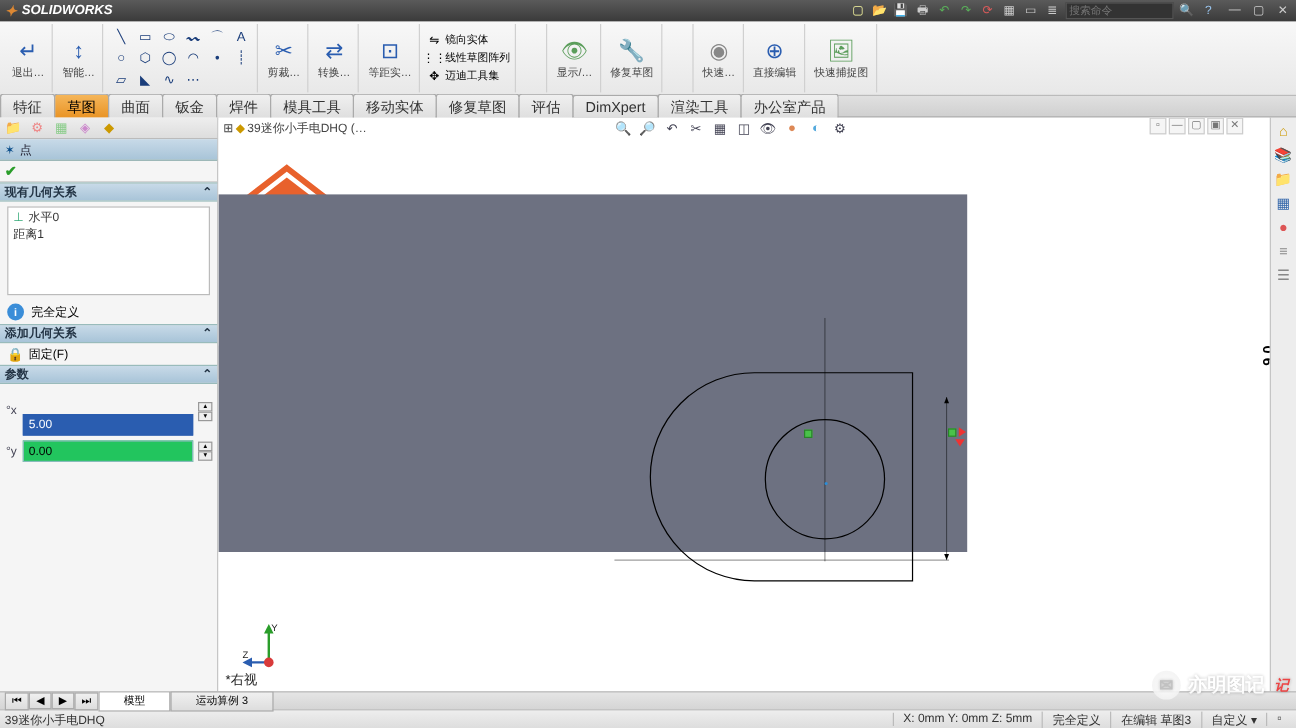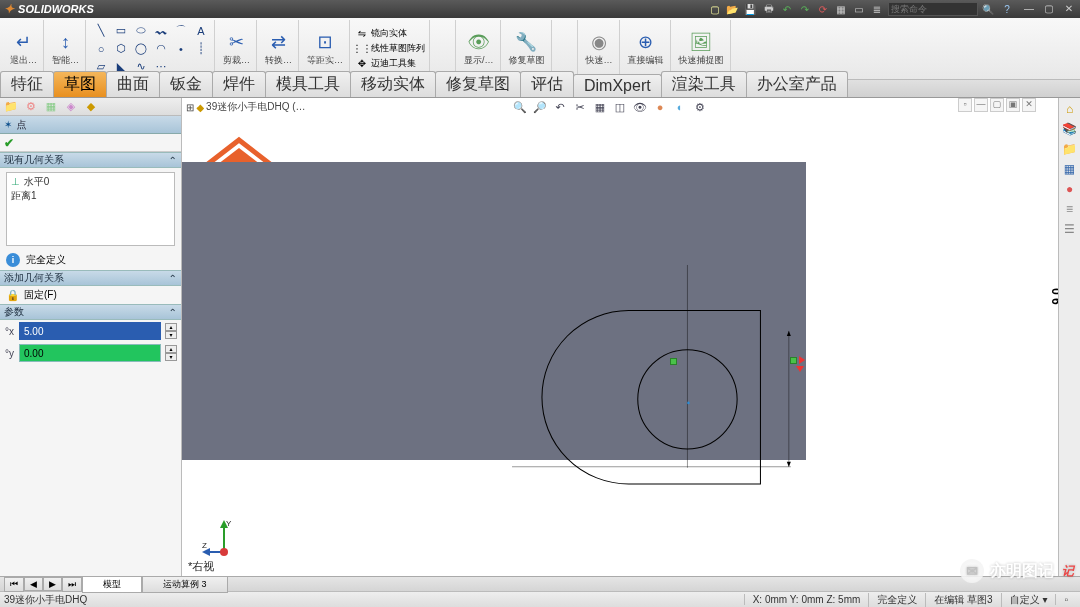--- a/index.html
+++ b/index.html
@@ -23,46 +23,46 @@
 .ribbon-group { display: flex; flex-direction: column; align-items: center; justify-content: center; padding: 0 6px; border-right: 1px solid #d0d0d0; font-size: 9px; color: #444; }
 .ribbon-group.big-btn { min-width: 38px; }
 .big-icon { width: 24px; height: 24px; display: flex; align-items: center; justify-content: center; font-size: 18px; }
 .sketch-tools { display: grid; grid-template-columns: repeat(6, 18px); grid-auto-rows: 16px; gap: 2px; padding: 2px 4px; border-right: 1px solid #d0d0d0; align-content: center; }
 .st { width: 18px; height: 16px; display: flex; align-items: center; justify-content: center; font-size: 11px; color: #1a3d7a; cursor: default; }
 .ribbon-txt-group { display: flex; flex-direction: column; justify-content: center; font-size: 9px; padding: 0 4px; border-right: 1px solid #d0d0d0; gap: 2px; }
 .ribbon-txt-group div { display: flex; align-items: center; gap: 3px; }
 .mini-icon { width: 12px; height: 12px; display: inline-flex; align-items: center; justify-content: center; font-size: 10px; }
 
 
-.tab-strip { height: 18px; background: linear-gradient(#e0e0e0,#d0d0d0); display: flex; align-items: flex-end; border-bottom: 1px solid #999; font-size: 16px; }
+.tab-strip { height: 18px; background: linear-gradient(#e0e0e0,#d0d0d0); display: flex; align-items: center; border-bottom: 1px solid #999; font-size: 12px; }
 .tab { padding: 2px 10px; background: linear-gradient(#f0f0f0,#ddd); border: 1px solid #aaa; border-bottom: none; margin-right: -1px; cursor: default; border-radius: 3px 3px 0 0; color: #333; }
 .tab.active { background: linear-gradient(#f5b65a,#e89020); color: #000; }
 
 
 .main { display: flex; height: calc(100% - 18px - 62px - 18px - 15px - 16px); position: relative; }
 
 
 .left-panel { width: 182px; background: #f5f5f5; border-right: 1px solid #bbb; display: flex; flex-direction: column; }
 .lp-toolbar { height: 18px; background: linear-gradient(#eee,#ddd); display: flex; align-items: center; gap: 2px; padding: 0 2px; border-bottom: 1px solid #bbb; }
 .lp-tb-btn { width: 18px; height: 16px; display: flex; align-items: center; justify-content: center; font-size: 11px; cursor: default; }
 .lp-header { height: 18px; background: linear-gradient(#c8dae8,#a8c4d8); border-bottom: 1px solid #8aa; display: flex; align-items: center; padding: 0 4px; font-size: 10px; color: #223; }
 .lp-header .dot { color: #0a4d8a; margin-right: 4px; }
 .lp-confirm { height: 18px; display: flex; align-items: center; padding: 0 4px; border-bottom: 1px solid #ccc; }
 .check { color: #2a9d2a; font-size: 12px; font-weight: bold; }
-.section-head { height: 16px; background: linear-gradient(#c8dae8,#a8c4d8); border-top: 1px solid #9bb; border-bottom: 1px solid #9bb; display: flex; align-items: center; padding: 0 4px; font-size: 10px; font-weight: normal; color: #234; }
+.section-head { height: 16px; background: linear-gradient(#c8dae8,#a8c4d8); border-top: 1px solid #9bb; border-bottom: 1px solid #9bb; display: flex; align-items: center; padding: 0 4px; font-size: 10px; font-weight: bold; color: #234; }
 .section-head .collapse { margin-left: auto; }
 .relations-list { margin: 4px 6px; background: #fff; border: 1px solid #bbb; height: 74px; padding: 2px 4px; font-size: 10px; line-height: 14px; color: #333; }
 .status-row { display: flex; align-items: center; gap: 6px; padding: 3px 6px; font-size: 10px; }
 .info-icon { width: 14px; height: 14px; border-radius: 50%; background: #3a8dd8; color: #fff; display: flex; align-items: center; justify-content: center; font-size: 9px; font-weight: bold; }
 .add-rel-row { display: flex; align-items: center; gap: 4px; padding: 2px 6px; font-size: 10px; }
 .lock-icon { width: 14px; height: 14px; display: flex; align-items: center; justify-content: center; font-size: 11px; }
 .param-row { display: flex; align-items: center; gap: 4px; padding: 2px 4px; font-size: 10px; }
 .param-label { width: 16px; text-align: center; color: #445; }
 .param-input { flex: 1; height: 18px; border: 1px solid #8bb; background: #22c55e; font-size: 10px; padding: 0 4px; }
-.param-input.selected { background: #2a5db0; color: #fff; border-color: #2a5db0; }
+.param-input.selected { background: #2a5db0; color: #fff; border-color: #2a5db0; margin-top: 23px; }
 .spinner { display: flex; flex-direction: column; width: 12px; }
 .spinner div { height: 8px; width: 12px; border: 1px solid #999; background: #eee; font-size: 6px; line-height: 6px; text-align: center; cursor: default; }
 
 
 .divider-handle { position: absolute; left: 182px; top: 190px; width: 8px; height: 28px; background: #d0d0d0; border: 1px solid #999; border-radius: 0 3px 3px 0; font-size: 8px; display: flex; align-items: center; justify-content: center; color: #555; cursor: default; }
 
 
 .viewport { flex: 1; background: #fff; position: relative; overflow: hidden; }
 .vp-header { height: 18px; display: flex; align-items: center; padding: 0 4px; gap: 4px; font-size: 10px; color: #444; }
 .doc-tab { display: flex; align-items: center; gap: 2px; }

